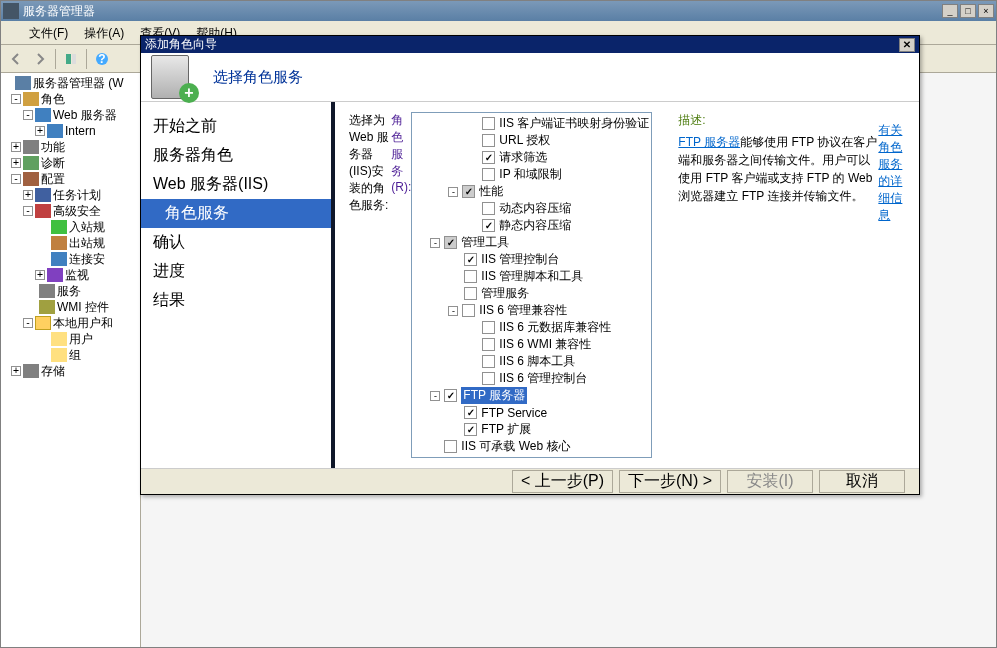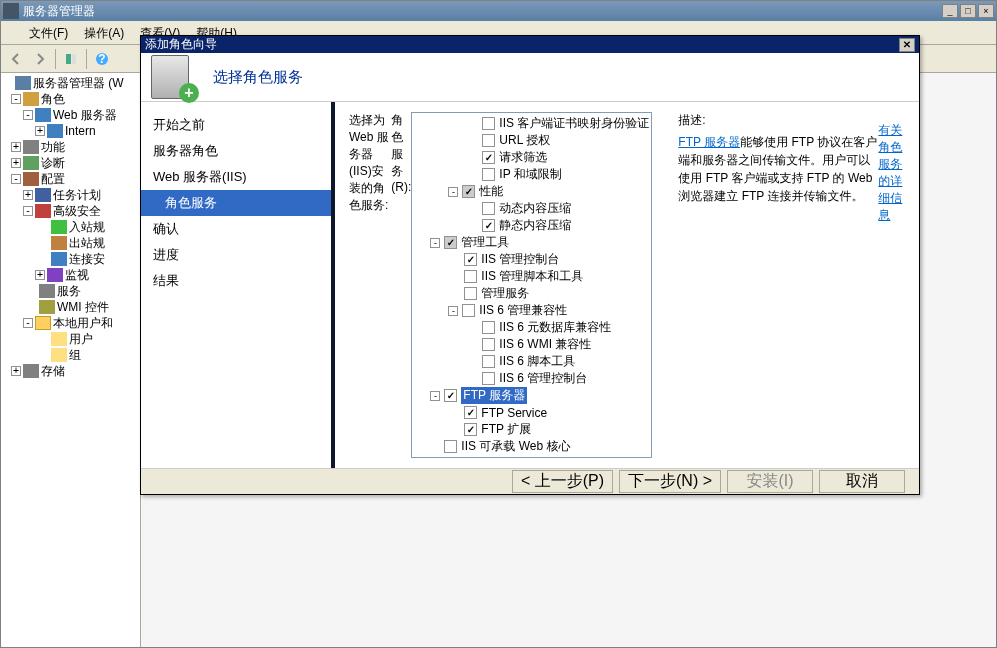--- a/index.html
+++ b/index.html
@@ -44,38 +44,38 @@
 .wizard{position:absolute;left:140px;top:35px;width:780px;height:460px;background:#fff;border:1px solid #000;box-shadow:2px 2px 4px rgba(0,0,0,.3);display:flex;flex-direction:column;z-index:10}
 .wiz-title{height:22px;background:linear-gradient(#0a246a,#0a246a);color:#fff;display:flex;align-items:center;padding:0 4px;font-size:12px}
 .wiz-title .x{margin-left:auto;width:16px;height:14px;background:#d4d0c8;border:1px solid #808080;color:#000;display:flex;align-items:center;justify-content:center;font-family:Arial;font-weight:bold;font-size:10px}
 .wiz-header{height:68px;background:#fff;display:flex;align-items:center;padding:0 8px;border-bottom:1px solid #ccc}
 .wiz-header .hicon{width:48px;height:48px;margin-right:16px;position:relative}
 .wiz-header .hicon .srv{width:38px;height:44px;background:linear-gradient(#e8e8e8,#b0b0b0);border:1px solid #666;border-radius:2px;position:absolute;left:2px;top:2px}
 .wiz-header .hicon .plus{position:absolute;right:-2px;bottom:-2px;width:20px;height:20px;background:#4caf50;border-radius:50%;color:#fff;display:flex;align-items:center;justify-content:center;font-weight:bold;font-size:16px}
 .wiz-header h2{font-size:15px;font-weight:normal;color:#003399}
 .wiz-body{flex:1;display:flex;background:#fff}
 .wiz-steps{width:190px;background:#fff;padding:10px 0;border-right:0}
-.wiz-steps .step{padding:4px 8px 4px 12px;color:#000;font-size:13px}
+.wiz-steps .step{padding:4px 8px 4px 12px;color:#000;font-size:16px}
 .wiz-steps .step.sel{background:#316ac5;color:#fff}
 .wiz-steps .step.sub{padding-left:24px}
 .wiz-main{flex:1;padding:10px 14px;display:flex;flex-direction:row;border-left:4px solid #0f172a}
 .wiz-main .prompt{margin-bottom:8px;color:#000}
-.wiz-main .lbl2{margin-bottom:4px;color:#000000}
+.wiz-main .lbl2{margin-bottom:4px;color:#4c1d95}
 .role-area{flex:1;display:flex;gap:26px;min-height:0}
 .role-tree{flex:1;border:1px solid #7f9db9;background:#fff;overflow:auto;padding:2px}
 .role-tree .rn{display:flex;align-items:center;height:17px;white-space:nowrap}
 .role-tree .rexp{width:10px;height:10px;border:1px solid #919191;display:flex;align-items:center;justify-content:center;font-size:9px;font-family:monospace;margin-right:4px;line-height:8px}
 .role-tree .cb{width:13px;height:13px;border:1px solid #919191;background:#fff;margin-right:4px;display:flex;align-items:center;justify-content:center;font-size:10px}
 .role-tree .cb.chk::after{content:"✓";color:#000;font-weight:bold}
 .role-tree .cb.ind{background:#ccc}
 .role-tree .cb.ind.chk{background:#ccc}
 .role-tree .rlbl{color:#000}
 .role-tree .rlbl.sel{background:#316ac5;color:#fff;padding:0 2px}
 .desc{width:200px}
-.desc .dh{margin-bottom:4px;color:#000000}
+.desc .dh{margin-bottom:4px;color:#4d7c0f}
 .desc .dt{font-size:12px;line-height:1.5;color:#000}
 .desc .dt a{color:#0066cc;text-decoration:underline}
 .link{color:#0066cc;text-decoration:underline;margin-top:10px;display:inline-block}
 .wiz-buttons{height:48px;border-top:1px solid #ccc;display:flex;align-items:center;justify-content:flex-end;padding:0 14px;gap:6px;background:#ece9d8}
 .wiz-buttons button{height:23px;min-width:86px;padding:0 8px;background:#ece9d8;border:1px solid #aca899;font-size:16px}
 .wiz-buttons button:disabled{color:#888}
 
 .pad{display:inline-block}
 </style>
 </head>

